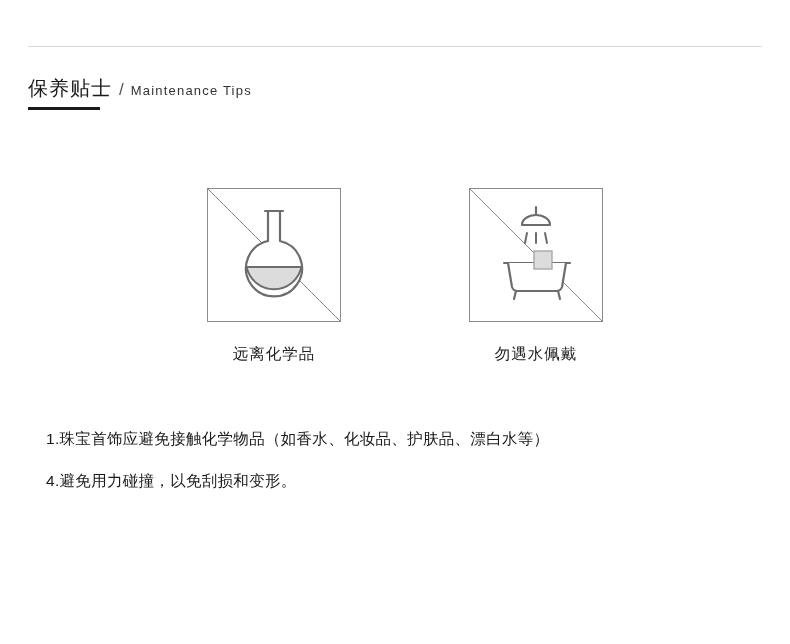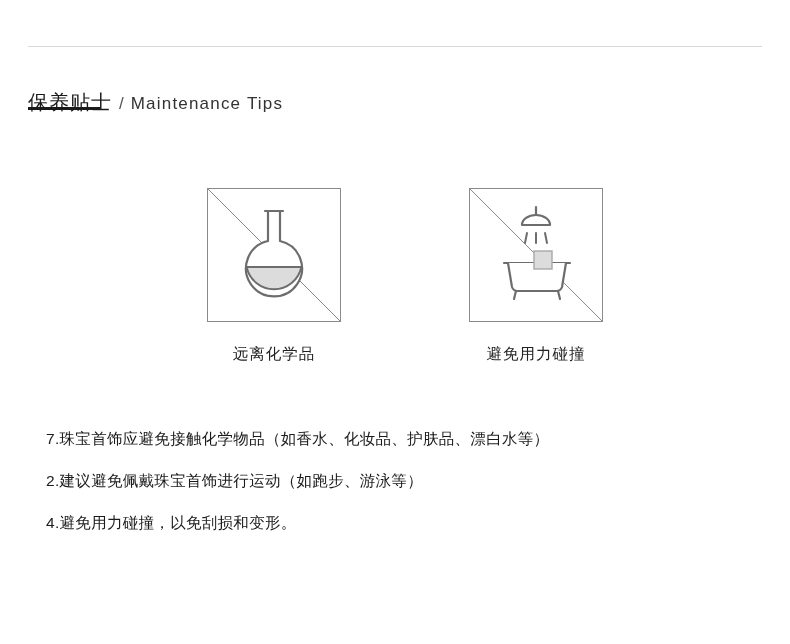--- a/index.html
+++ b/index.html
@@ -24,39 +24,39 @@
     position: absolute;
     left: 28px;
     top: 46px;
     width: 734px;
     height: 1px;
     background: #d8d8d8;
   }
   .title-block {
     position: absolute;
     left: 28px;
-    top: 88px;
+    top: 74px;
     display: flex;
     align-items: baseline;
   }
   .title-cn {
     font-size: 20px;
     letter-spacing: 1px;
     color: #1a1a1a;
     font-weight: 400;
     line-height: 28px;
   }
   .title-sep {
     font-size: 17px;
     color: #555;
     margin: 0 7px;
     line-height: 28px;
   }
   .title-en {
-    font-size: 17px;
+    font-size: 13px;
     color: #333;
     letter-spacing: 1.2px;
     line-height: 28px;
   }
   .title-underline {
     position: absolute;
     left: 28px;
     top: 107px;
     width: 72px;
     height: 3px;
@@ -153,24 +153,23 @@
           <line x1="57" y1="44" x2="55" y2="54" stroke="#6d6d6d" stroke-width="2" stroke-linecap="round"></line>
           <line x1="66" y1="44" x2="66" y2="54" stroke="#6d6d6d" stroke-width="2" stroke-linecap="round"></line>
           <line x1="75" y1="44" x2="77" y2="54" stroke="#6d6d6d" stroke-width="2" stroke-linecap="round"></line>
           <line x1="34" y1="74" x2="100" y2="74" stroke="#6d6d6d" stroke-width="2.2" stroke-linecap="round"></line>
           <path d="M38 74 L42 98 A6 6 0 0 0 48 102 L86 102 A6 6 0 0 0 92 98 L96 74" fill="#ffffff" stroke="#6d6d6d" stroke-width="2.2" stroke-linejoin="round"></path>
           <line x1="46" y1="102" x2="44" y2="110" stroke="#6d6d6d" stroke-width="2.2" stroke-linecap="round"></line>
           <line x1="88" y1="102" x2="90" y2="110" stroke="#6d6d6d" stroke-width="2.2" stroke-linecap="round"></line>
           <rect x="64" y="62" width="18" height="18" fill="#dcdcdc" stroke="#a8a8a8" stroke-width="1.4"></rect>
         </svg>
       </div>
-      <div class="icon-caption">避免用力碰撞</div>
+      <div class="icon-caption">勿遇水佩戴</div>
     </div>
 
   </div>
 
   <div class="notes">
-    <div class="note-line">7.珠宝首饰应避免接触化学物品（如香水、化妆品、护肤品、漂白水等）</div>
-    <div class="note-line">2.建议避免佩戴珠宝首饰进行运动（如跑步、游泳等）</div>
+    <div class="note-line">1.珠宝首饰应避免接触化学物品（如香水、化妆品、护肤品、漂白水等）</div>
     <div class="note-line">4.避免用力碰撞，以免刮损和变形。</div>
   </div>
 
 </div>
 
 </body></html>

